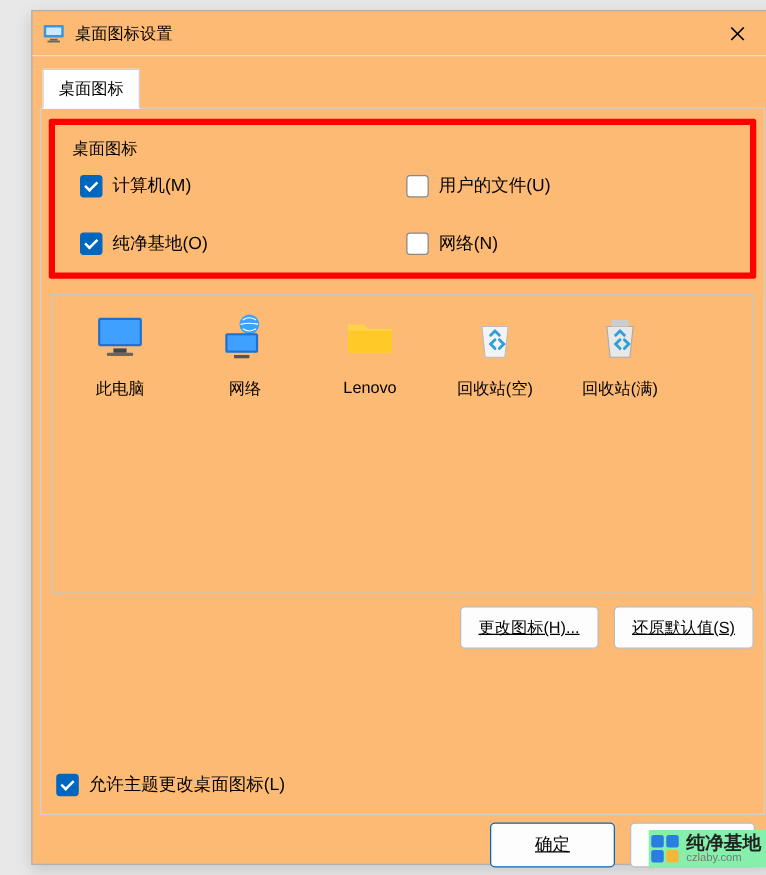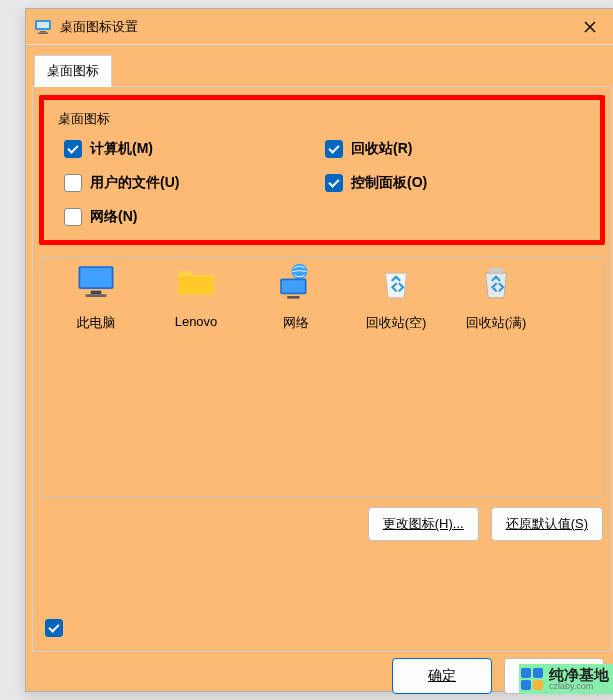--- a/index.html
+++ b/index.html
@@ -72,23 +72,22 @@
     margin: 0 -2px 12px -2px;
   }
   .group-title {
     font-size: 13px;
     color: #000;
     margin-bottom: 12px;
   }
   .checkbox-grid {
     display: grid;
     grid-template-columns: 1fr 1fr;
-    row-gap: 16px;
+    row-gap: 28px;
     padding-left: 6px;
-    font-weight: bold;
   }
   .checkbox-row {
     display: flex;
     align-items: center;
   }
   .cbox {
     width: 18px; height: 18px;
     border: 1px solid #888;
     border-radius: 3px;
     margin-right: 8px;
@@ -111,21 +110,21 @@
     margin-top: -2px;
   }
   .checkbox-label {
     font-size: 14px;
     color: #000;
   }
   .preview-box {
     border: 1px solid #c8c8c8;
     border-radius: 2px;
     height: 240px;
-    padding: 0 4px;
+    padding: 10px 4px;
     display: flex;
     align-items: flex-start;
   }
   .icon-item {
     width: 100px;
     text-align: center;
     cursor: pointer;
   }
   .icon-img {
     width: 48px; height: 48px;
@@ -246,33 +245,29 @@
 
     <div class="highlight-group">
       <div class="group-title">桌面图标</div>
       <div class="checkbox-grid">
 
         <div class="checkbox-row">
           <div class="cbox checked"></div>
           <span class="checkbox-label">计算机(M)</span>
         </div>
 
-        <div class="checkbox-row">
-          <div class="cbox checked"></div>
-          <span class="checkbox-label">回收站(R)</span>
-        </div>
 
         <div class="checkbox-row">
           <div class="cbox"></div>
           <span class="checkbox-label">用户的文件(U)</span>
         </div>
 
         <div class="checkbox-row">
           <div class="cbox checked"></div>
-          <span class="checkbox-label">控制面板(O)</span>
+          <span class="checkbox-label">纯净基地(O)</span>
         </div>
 
         <div class="checkbox-row">
           <div class="cbox"></div>
           <span class="checkbox-label">网络(N)</span>
         </div>
 
       </div>
     </div>
 
@@ -281,48 +276,48 @@
       <div class="icon-item">
         <div class="icon-img">
           <svg viewBox="0 0 48 48" width="42" height="42">
             <rect x="4" y="6" width="40" height="26" rx="2" fill="#1f6fd0"></rect>
             <rect x="6" y="8" width="36" height="22" fill="#3fa0ff"></rect>
             <rect x="18" y="34" width="12" height="4" fill="#444"></rect>
             <rect x="12" y="38" width="24" height="3" rx="1" fill="#666"></rect>
           </svg>
         </div>
         <div class="icon-label">此电脑</div>
-      </div>
-
-      <div class="icon-item">
-        <div class="icon-img">
-          <svg viewBox="0 0 48 48" width="42" height="42">
-            <path d="M4 12 L4 38 L44 38 L44 16 L22 16 L18 12 Z" fill="#ffd24a"></path>
-            <path d="M4 18 L44 18 L44 38 L4 38 Z" fill="#ffca28"></path>
-          </svg>
-        </div>
-        <div class="icon-label">Lenovo</div>
       </div>
 
       <div class="icon-item">
         <div class="icon-img">
           <svg viewBox="0 0 48 48" width="42" height="42">
             <circle cx="28" cy="12" r="9" fill="#3fa0ff"></circle>
             <path d="M22 8 Q28 4 34 8 M20 12 Q28 10 36 12 M22 16 Q28 20 34 16" stroke="#fff" stroke-width="1" fill="none"></path>
             <rect x="6" y="20" width="30" height="18" rx="2" fill="#1f6fd0"></rect>
             <rect x="8" y="22" width="26" height="14" fill="#3fa0ff"></rect>
             <rect x="14" y="40" width="14" height="3" fill="#555"></rect>
           </svg>
         </div>
         <div class="icon-label">网络</div>
       </div>
 
       <div class="icon-item">
         <div class="icon-img">
           <svg viewBox="0 0 48 48" width="42" height="42">
+            <path d="M4 12 L4 38 L44 38 L44 16 L22 16 L18 12 Z" fill="#ffd24a"></path>
+            <path d="M4 18 L44 18 L44 38 L4 38 Z" fill="#ffca28"></path>
+          </svg>
+        </div>
+        <div class="icon-label">Lenovo</div>
+      </div>
+
+      <div class="icon-item">
+        <div class="icon-img">
+          <svg viewBox="0 0 48 48" width="42" height="42">
             <path d="M12 14 L36 14 L33 42 L15 42 Z" fill="#f4f4f4" stroke="#bbb"></path>
             <path d="M20 22 L24 18 L28 22 M24 26 L20 30 L24 34 M28 26 L32 30 L28 34" stroke="#2e9fd8" stroke-width="2.6" fill="none" stroke-linecap="round"></path>
           </svg>
         </div>
         <div class="icon-label">回收站(空)</div>
       </div>
 
       <div class="icon-item">
         <div class="icon-img">
           <svg viewBox="0 0 48 48" width="42" height="42">
@@ -340,20 +335,21 @@
       <div class="btn">
         <span>更改图标(H)...</span>
       </div>
       <div class="btn">
         <span>还原默认值(S)</span>
       </div>
     </div>
 
     <div class="theme-row">
       <div class="cbox checked"></div>
+      <span class="checkbox-label">允许主题更改桌面图标(L)</span>
     </div>
 
   </div>
 
   <div class="bottom-buttons">
     <div class="bottom-btn primary">
       <span>确定</span>
     </div>
     <div class="bottom-btn">
       <span>取消</span>

